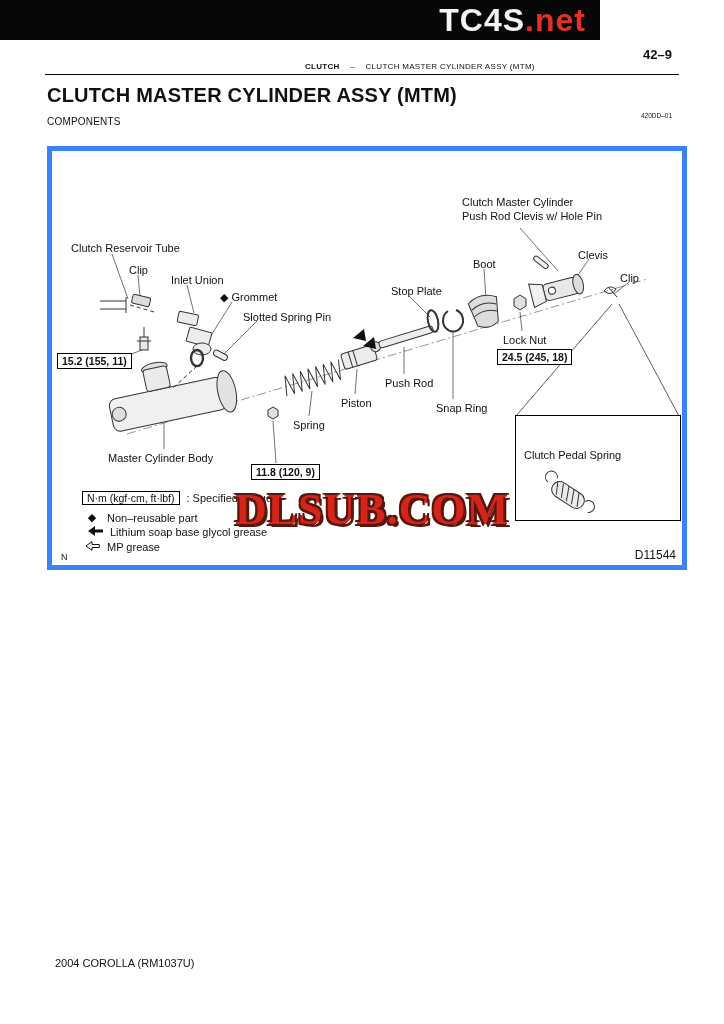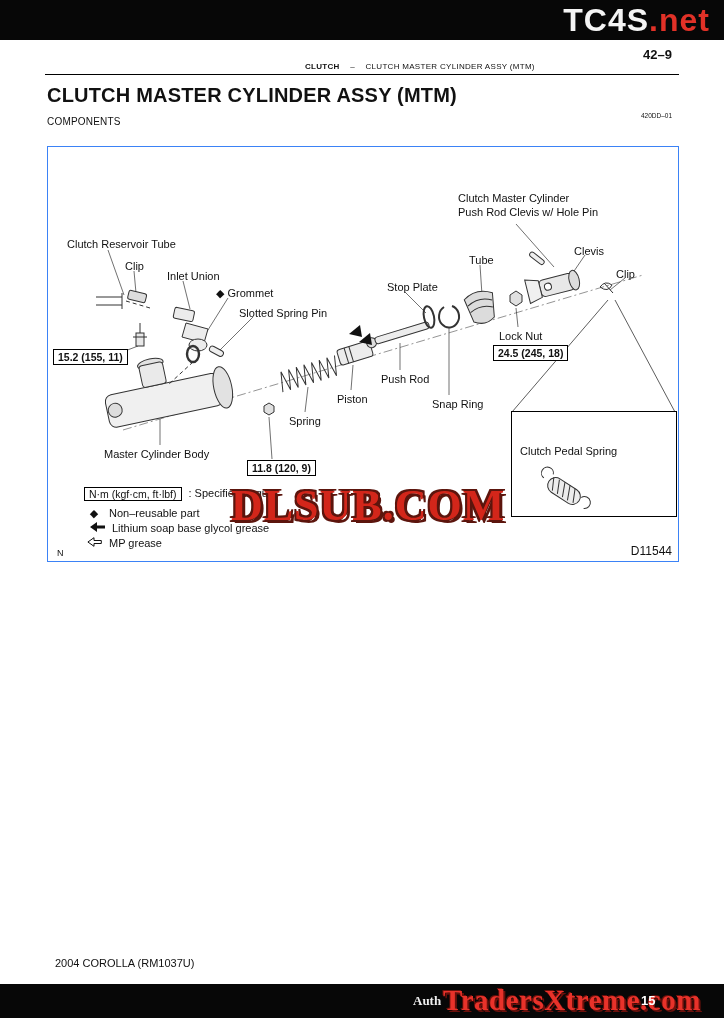--- a/index.html
+++ b/index.html
@@ -3,57 +3,57 @@
 <meta charset="utf-8">
 <style>
   html,body { margin:0; padding:0; background:#888; }
   .page {
     position:relative; width:724px; height:1024px; margin:0 auto;
     background:#fff; font-family:"Liberation Sans", sans-serif; color:#111;
     overflow:hidden;
   }
   
   .topbar {
-    position:absolute; top:0; left:0; width:724px; height:40px;
+    position:absolute; top:0; left:0; width:600px; height:40px;
     background:#070707; display:flex; align-items:center; justify-content:flex-end;
     padding-right:14px; box-sizing:border-box;
   }
   .topbar .tc  { font-weight:bold; font-size:32px; color:#f4f4f4; letter-spacing:1px; }
   .topbar .net { font-weight:bold; font-size:32px; color:#e13127; letter-spacing:1px; }
 
   .pagenum { position:absolute; top:47px; right:52px; font-size:13px; font-weight:bold; }
 
   .runhead { position:absolute; top:62px; left:305px; font-size:8px; letter-spacing:.3px; white-space:nowrap; }
   .runhead .sec { font-weight:bold; }
   .runhead .sep { margin:0 8px; }
 
   .headrule { position:absolute; top:74px; left:45px; width:634px; border-top:1px solid #000; }
 
   .title    { position:absolute; top:84px;  left:47px; font-size:20px; font-weight:bold; letter-spacing:.2px; }
   .subtitle { position:absolute; top:116px; left:47px; font-size:10px; font-weight:normal; letter-spacing:.2px; }
   .revcode  { position:absolute; top:112px; left:641px; font-size:6.5px; }
 
   .figure {
     position:absolute; top:146px; left:47px; width:630px; height:414px;
-    border:1px solid #3b82f6; background:#fff;
+    border:5px solid #3b82f6; background:#fff;
   }
   .figure svg.art { position:absolute; left:0; top:0; width:630px; height:414px; }
 
   .lbl { position:absolute; font-size:11px; line-height:14px; white-space:pre-line; }
   .torque {
     position:absolute; border:1px solid #000; background:#fff;
     font-size:10.5px; font-weight:bold; padding:1px 4px; white-space:nowrap;
   }
   .inset {
     position:absolute; left:463px; top:264px; width:164px; height:104px;
     border:1px solid #000; background:transparent;
   }
   .inset .lbl { left:8px; top:32px; }
 
-  .legrow { position:absolute; font-size:11px; display:flex; align-items:flex-start; gap:7px; white-space:nowrap;margin-left:6px; }
+  .legrow { position:absolute; font-size:11px; display:flex; align-items:center; gap:7px; white-space:nowrap; }
   .legbox { border:1px solid #000; padding:0 4px; font-size:10.5px; }
   .legsym { font-size:11px; width:16px; text-align:center; }
 
   .figid        { position:absolute; right:6px; bottom:3px; font-size:12px; }
   .marginletter { position:absolute; left:9px;  bottom:3px; font-size:9px; }
 
   .dlsub {
     position:absolute; left:183px; top:333px; z-index:5;
     font-family:"Liberation Serif", serif; font-weight:bold; font-size:44px;
     letter-spacing:1px; color:#d3261a;
@@ -216,21 +216,21 @@
     </svg>
 
     <div class="lbl" style="left:410px; top:44px;  width:180px;">Clutch Master Cylinder
 Push Rod Clevis w/ Hole Pin</div>
     <div class="lbl" style="left:19px;  top:90px;">Clutch Reservoir Tube</div>
     <div class="lbl" style="left:77px;  top:112px;">Clip</div>
     <div class="lbl" style="left:119px; top:122px;">Inlet Union</div>
     <div class="lbl" style="left:168px; top:139px;">◆ Grommet</div>
     <div class="lbl" style="left:191px; top:159px;">Slotted Spring Pin</div>
     <div class="lbl" style="left:339px; top:133px;">Stop Plate</div>
-    <div class="lbl" style="left:421px; top:106px;">Tube</div>
+    <div class="lbl" style="left:421px; top:106px;">Boot</div>
     <div class="lbl" style="left:526px; top:97px;">Clevis</div>
     <div class="lbl" style="left:568px; top:120px;">Clip</div>
     <div class="lbl" style="left:451px; top:182px;">Lock Nut</div>
     <div class="lbl" style="left:333px; top:225px;">Push Rod</div>
     <div class="lbl" style="left:289px; top:245px;">Piston</div>
     <div class="lbl" style="left:384px; top:250px;">Snap Ring</div>
     <div class="lbl" style="left:241px; top:267px;">Spring</div>
     <div class="lbl" style="left:56px;  top:300px;">Master Cylinder Body</div>
 
     <div class="torque" style="left:5px;   top:202px;">15.2 (155, 11)</div>
@@ -267,19 +267,14 @@
     </div>
 
     <div class="marginletter">N</div>
     <div class="figid">D11544</div>
 
     <div class="dlsub">DLSUB.COM</div>
   </div>
 
   <div class="footerline">2004 COROLLA   (RM1037U)</div>
 
-  <div class="botbar">
-    <span class="auth">Auth</span>
-    <span class="frag">15</span>
-    <span class="tx">TradersXtreme.com</span>
-  </div>
 
 </div>
 
 </body></html>

